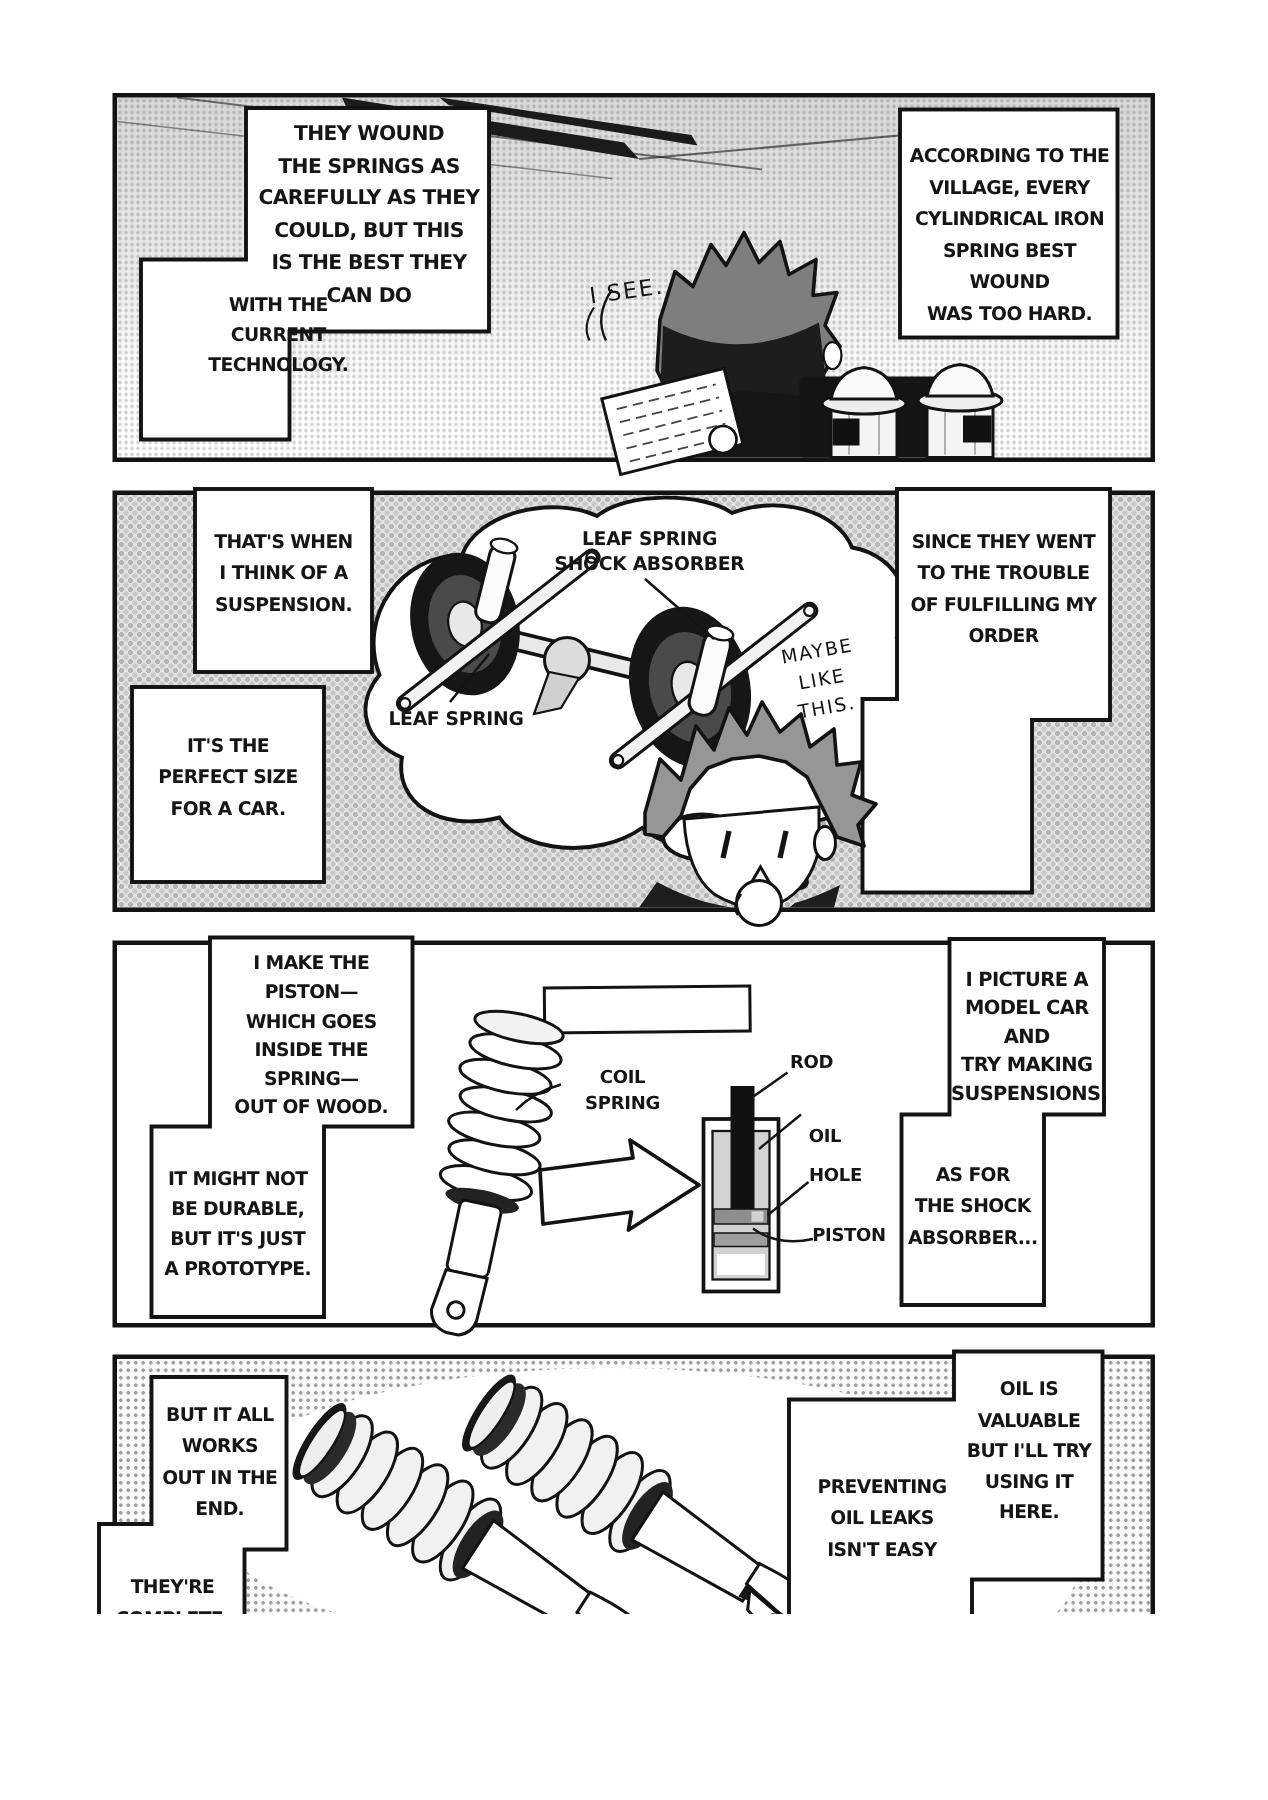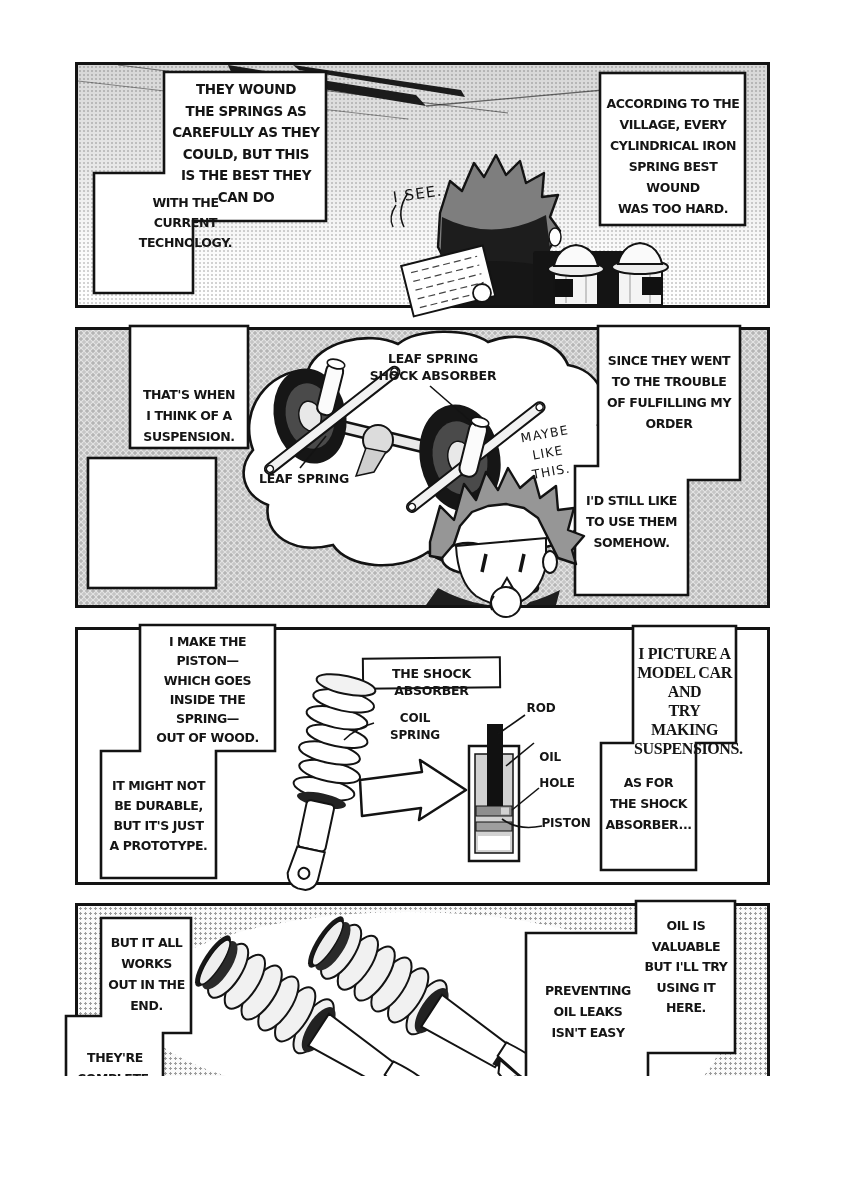--- a/index.html
+++ b/index.html
@@ -152,36 +152,36 @@
         <ellipse cx="472" cy="232" rx="7" ry="11" fill="#fff" stroke="#131313" stroke-width="2"></ellipse>
         <line x1="408" y1="224" x2="404" y2="242" stroke="#131313" stroke-width="3.5"></line>
         <line x1="446" y1="224" x2="442" y2="242" stroke="#131313" stroke-width="3.5"></line>
         <path d="M 422,260 L 429,248 L 436,260" fill="#fff" stroke="#131313" stroke-width="2"></path>
         <circle cx="428" cy="272" r="15" fill="#fff" stroke="#131313" stroke-width="2"></circle>
         <path d="M 416,266 q -6,8 -2,14" class="ink" stroke-width="1.8"></path>
         <path d="M 348,275 L 360,258 Q 382,270 404,274 L 410,275 Z" fill="#1e1e1e"></path>
         <path d="M 478,275 L 482,260 Q 466,268 452,272 L 448,275 Z" fill="#1e1e1e"></path>
       </g>
     </svg>
-    <div class="btxt" style="left:54px;top:20px;width:114px;font-size:12.5px;margin-top:34px;">THAT'S WHEN
+    <div class="btxt" style="left:54px;top:20px;width:114px;font-size:12.5px;">THAT'S WHEN
 I THINK OF A
 SUSPENSION.</div>
+    <div class="btxt" style="left:12px;top:156px;width:124px;font-size:12.5px;">IT'S THE
+PERFECT SIZE
+FOR A CAR.</div>
     <div class="lab" style="left:282px;top:20px;width:146px;">LEAF SPRING
 SHOCK ABSORBER</div>
     <div class="lab" style="left:180px;top:140px;width:92px;">LEAF SPRING</div>
     <div class="hand" style="left:438px;top:94px;width:64px;font-size:12.5px;transform:rotate(-10deg);text-align:center;">MAYBE
 LIKE
 THIS.</div>
     <div class="btxt" style="left:522px;top:20px;width:138px;font-size:12.5px;">SINCE THEY WENT
 TO THE TROUBLE
 OF FULFILLING MY
 ORDER</div>
-    <div class="btxt" style="left:499px;top:160px;width:109px;font-size:12.5px;">I'D STILL LIKE
-TO USE THEM
-SOMEHOW.</div>
   </div>
 
   <div class="panel" id="p3">
     <svg width="689" height="252" viewBox="0 0 689 252">
       <rect x="285" y="28" width="137" height="30" fill="#fff" stroke="#131313" stroke-width="2" transform="rotate(-.6 353 43)"></rect>
       <g transform="translate(268,55) rotate(12)">
         <ellipse cx="0" cy="106" rx="31" ry="10" fill="#fff" stroke="#131313" stroke-width="2"></ellipse>
         <ellipse cx="2" cy="88" rx="31" ry="10" fill="#fff" stroke="#131313" stroke-width="2"></ellipse>
         <ellipse cx="-2" cy="70" rx="31" ry="10" fill="#fff" stroke="#131313" stroke-width="2"></ellipse>
         <ellipse cx="2" cy="52" rx="31" ry="10" fill="#fff" stroke="#131313" stroke-width="2"></ellipse>
@@ -216,27 +216,26 @@
     <div class="btxt" style="left:64px;top:2px;width:131px;font-size:12.5px;line-height:19.3px;">I MAKE THE
 PISTON—
 WHICH GOES
 INSIDE THE
 SPRING—
 OUT OF WOOD.</div>
     <div class="btxt" style="left:25px;top:146px;width:111px;font-size:12.5px;line-height:20px;">IT MIGHT NOT
 BE DURABLE,
 BUT IT'S JUST
 A PROTOTYPE.</div>
-    <div class="lab" style="left:285px;top:35px;width:137px;">THE SHOCK ABSORBER</div>
     <div class="lab" style="left:296px;top:80px;width:82px;font-size:12px;">COIL SPRING</div>
     <div class="lab" style="left:438px;top:70px;width:50px;font-size:12px;">ROD</div>
     <div class="lab" style="left:450px;top:99px;width:44px;font-size:12px;margin-top:20px;">OIL</div>
     <div class="lab" style="left:453px;top:145px;width:52px;font-size:12px;">HOLE</div>
     <div class="lab" style="left:456px;top:185px;width:64px;font-size:12px;">PISTON</div>
-    <div class="btxt" style="left:556px;top:14px;width:101px;font-size:16px;line-height:19px;font-family:Liberation Serif, serif;">I PICTURE A
+    <div class="btxt" style="left:556px;top:14px;width:101px;font-size:13px;line-height:19px;">I PICTURE A
 MODEL CAR AND
 TRY MAKING
 SUSPENSIONS.</div>
     <div class="btxt" style="left:524px;top:142px;width:93px;font-size:12.5px;">AS FOR
 THE SHOCK
 ABSORBER...</div>
   </div>
 
   <div class="panel" id="p4">
     <svg width="689" height="239" viewBox="0 0 689 239">

